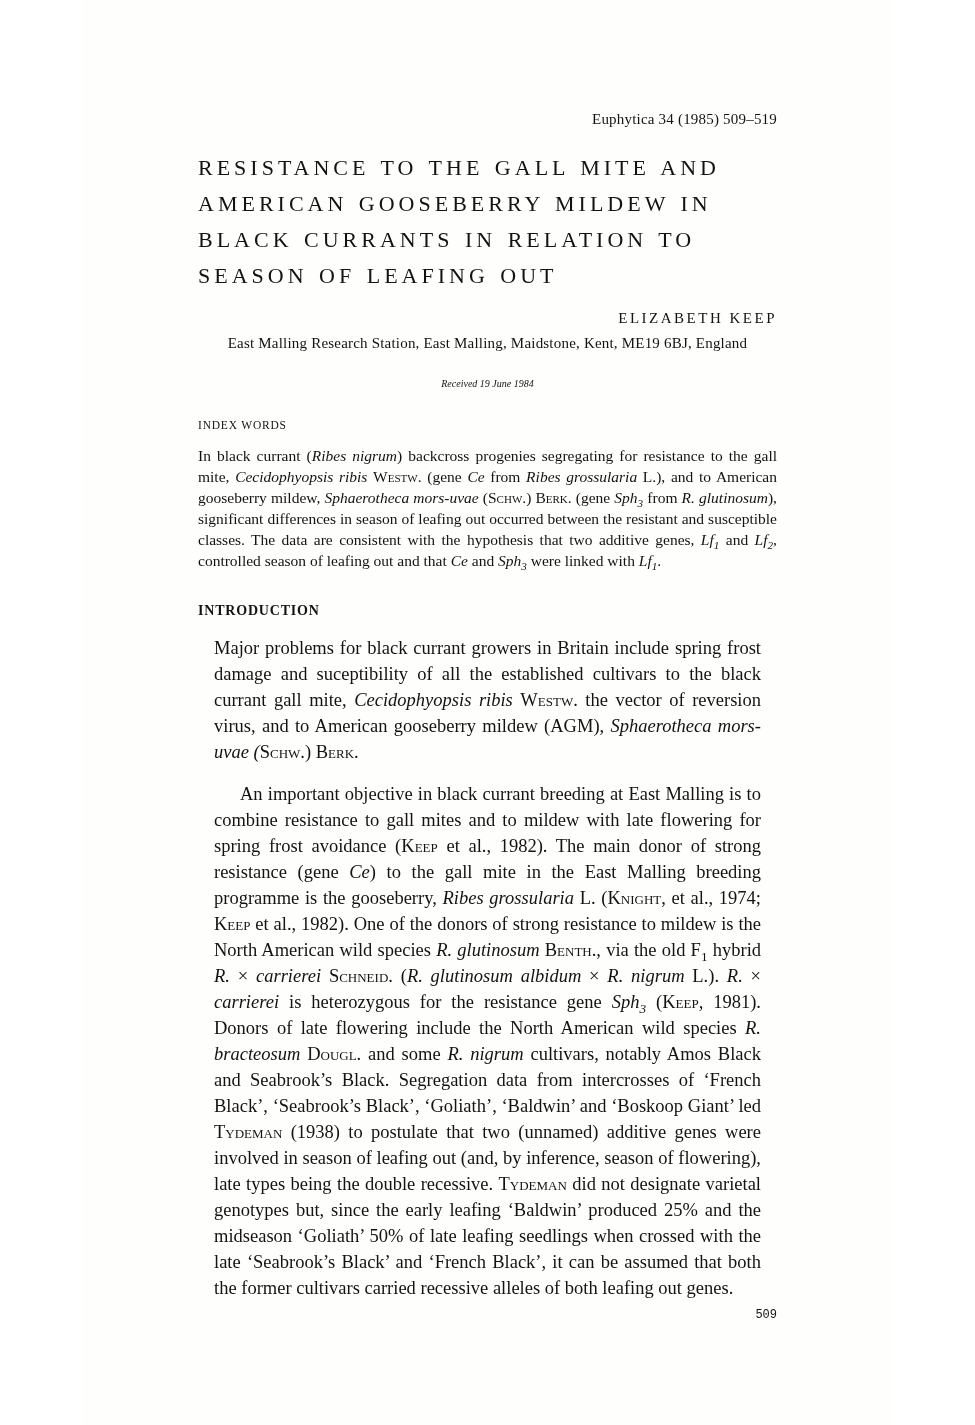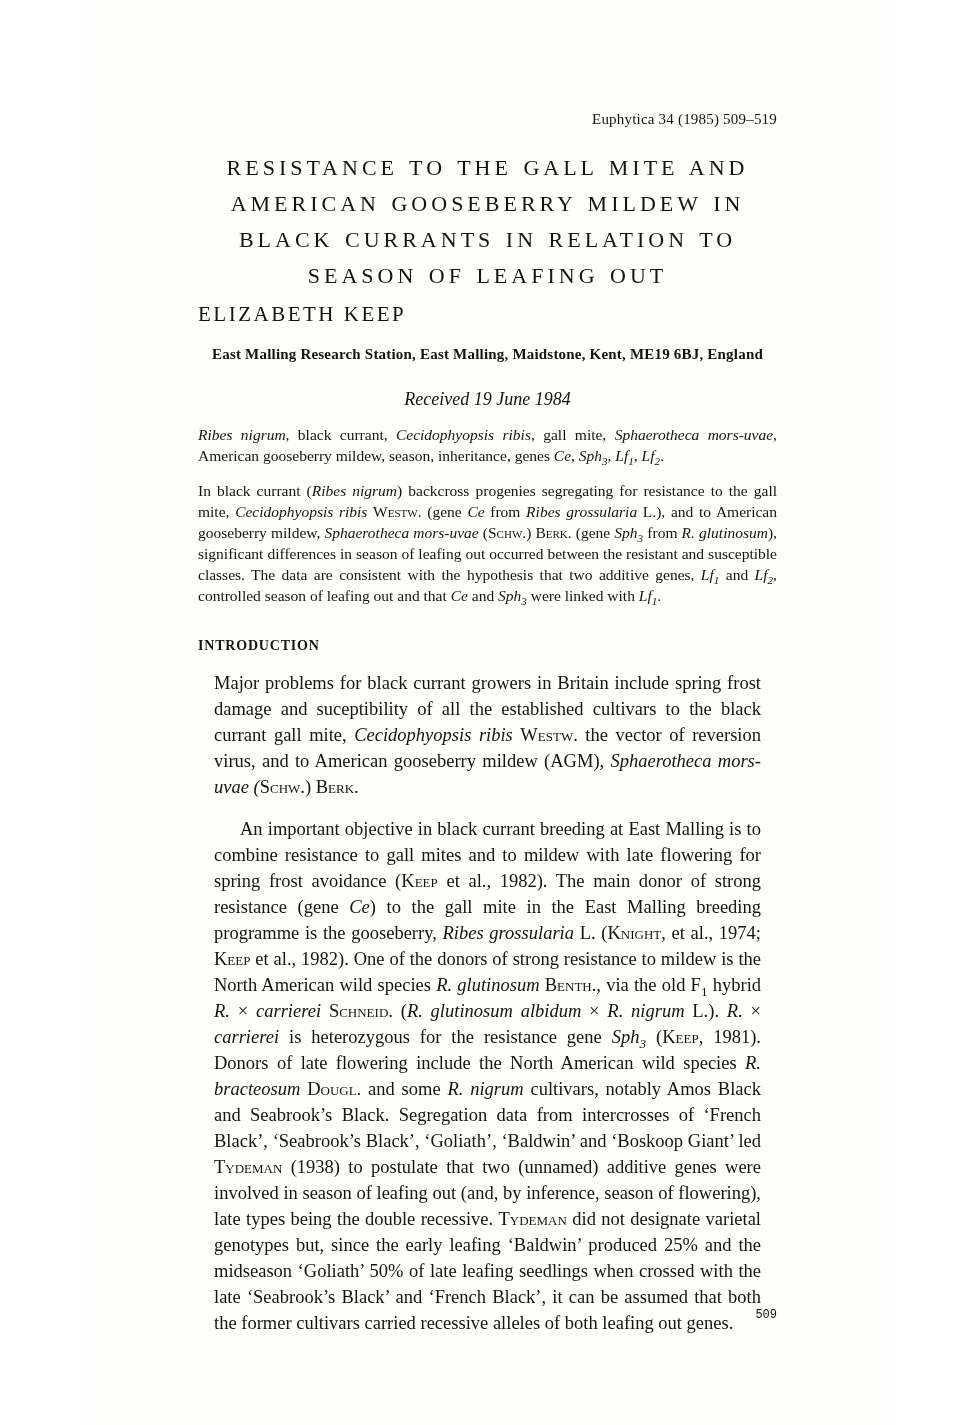--- a/index.html
+++ b/index.html
@@ -18,42 +18,41 @@
   .journal-ref {
     text-align: right;
     font-size: 15px;
     line-height: 18px;
     letter-spacing: 0.2px;
   }
   h1.title {
     margin: 22px 0 0 0;
     font-size: 22px;
     font-weight: normal;
-    text-align: center;
+    text-align: left;
     letter-spacing: 4px;
     line-height: 36px;
     word-spacing: 2px;
   }
   .author {
-    margin-top: 8px;
-    text-align: left;
-    font-size: 21px;
+    margin-top: 16px;
+    text-align: right;
+    font-size: 15px;
     letter-spacing: 2.5px;
   }
   .affiliation {
-    margin-top: 19px;
+    margin-top: 8px;
     text-align: center;
     font-size: 15px;
     letter-spacing: 0.2px;
-    font-weight: bold;
   }
   .received {
     margin-top: 26px;
     text-align: center;
-    font-size: 18px;
+    font-size: 10px;
     font-style: italic;
   }
   h2.side-heading {
     margin: 30px 0 0 0;
     font-size: 11.5px;
     font-weight: normal;
     letter-spacing: 0.8px;
   }
   p.small-par {
     margin: 14px 0 0 0;
@@ -93,22 +92,22 @@
   <div class="journal-ref">Euphytica 34 (1985) 509–519</div>
 
   <h1 class="title">RESISTANCE TO THE GALL MITE AND AMERICAN GOOSEBERRY MILDEW IN BLACK CURRANTS IN RELATION TO SEASON OF LEAFING OUT</h1>
 
   <div class="author">ELIZABETH KEEP</div>
 
   <div class="affiliation">East Malling Research Station, East Malling, Maidstone, Kent, ME19 6BJ, England</div>
 
   <div class="received">Received 19 June 1984</div>
 
+  <h2 class="side-heading">INDEX WORDS</h2>
 
-  <p class="small-par"><i>Ribes nigrum</i>, black currant, <i>Cecidophyopsis ribis</i>, gall mite, <i>Sphaerotheca mors-uvae</i>, American gooseberry mildew, season, inheritance, genes <i>Ce</i>, <i>Sph<sub>3</sub></i>, <i>Lf<sub>1</sub></i>, <i>Lf<sub>2</sub></i>.</p>
 
 
   <p class="small-par">In black currant (<i>Ribes nigrum</i>) backcross progenies segregating for resistance to the gall mite, <i>Cecidophyopsis ribis</i> <span class="sc">Westw.</span> (gene <i>Ce</i> from <i>Ribes grossularia</i> L.), and to American gooseberry mildew, <i>Sphaerotheca mors-uvae</i> (<span class="sc">Schw.</span>) <span class="sc">Berk.</span> (gene <i>Sph<sub>3</sub></i> from <i>R. glutinosum</i>), significant differences in season of leafing out occurred between the resistant and susceptible classes. The data are consistent with the hypothesis that two additive genes, <i>Lf<sub>1</sub></i> and <i>Lf<sub>2</sub></i>, controlled season of leafing out and that <i>Ce</i> and <i>Sph<sub>3</sub></i> were linked with <i>Lf<sub>1</sub></i>.</p>
 
   <h2 class="intro-heading">INTRODUCTION</h2>
 
   <p class="body-par first">Major problems for black currant growers in Britain include spring frost damage and suceptibility of all the established cultivars to the black currant gall mite, <i>Cecidophyopsis ribis</i> <span class="sc">Westw.</span> the vector of reversion virus, and to American gooseberry mildew (AGM), <i>Sphaerotheca mors-uvae (</i><span class="sc">Schw.</span>) <span class="sc">Berk.</span></p>
 
   <p class="body-par indent">An important objective in black currant breeding at East Malling is to combine resistance to gall mites and to mildew with late flowering for spring frost avoidance (<span class="sc">Keep</span> et al., 1982). The main donor of strong resistance (gene <i>Ce</i>) to the gall mite in the East Malling breeding programme is the gooseberry, <i>Ribes grossularia</i> L. (<span class="sc">Knight</span>, et al., 1974; <span class="sc">Keep</span> et al., 1982). One of the donors of strong resistance to mildew is the North American wild species <i>R. glutinosum</i> <span class="sc">Benth.</span>, via the old F<sub>1</sub> hybrid <i>R.</i> × <i>carrierei</i> <span class="sc">Schneid.</span> (<i>R. glutinosum albidum</i> × <i>R. nigrum</i> L.). <i>R.</i> × <i>carrierei</i> is heterozygous for the resistance gene <i>Sph<sub>3</sub></i> (<span class="sc">Keep</span>, 1981). Donors of late flowering include the North American wild species <i>R. bracteosum</i> <span class="sc">Dougl.</span> and some <i>R. nigrum</i> cultivars, notably Amos Black and Seabrook’s Black. Segregation data from intercrosses of ‘French Black’, ‘Seabrook’s Black’, ‘Goliath’, ‘Baldwin’ and ‘Boskoop Giant’ led <span class="sc">Tydeman</span> (1938) to postulate that two (unnamed) additive genes were involved in season of leafing out (and, by inference, season of flowering), late types being the double recessive. <span class="sc">Tydeman</span> did not designate varietal genotypes but, since the early leafing ‘Baldwin’ produced 25% and the midseason ‘Goliath’ 50% of late leafing seedlings when crossed with the late ‘Seabrook’s Black’ and ‘French Black’, it can be assumed that both the former cultivars carried recessive alleles of both leafing out genes.</p>
 

